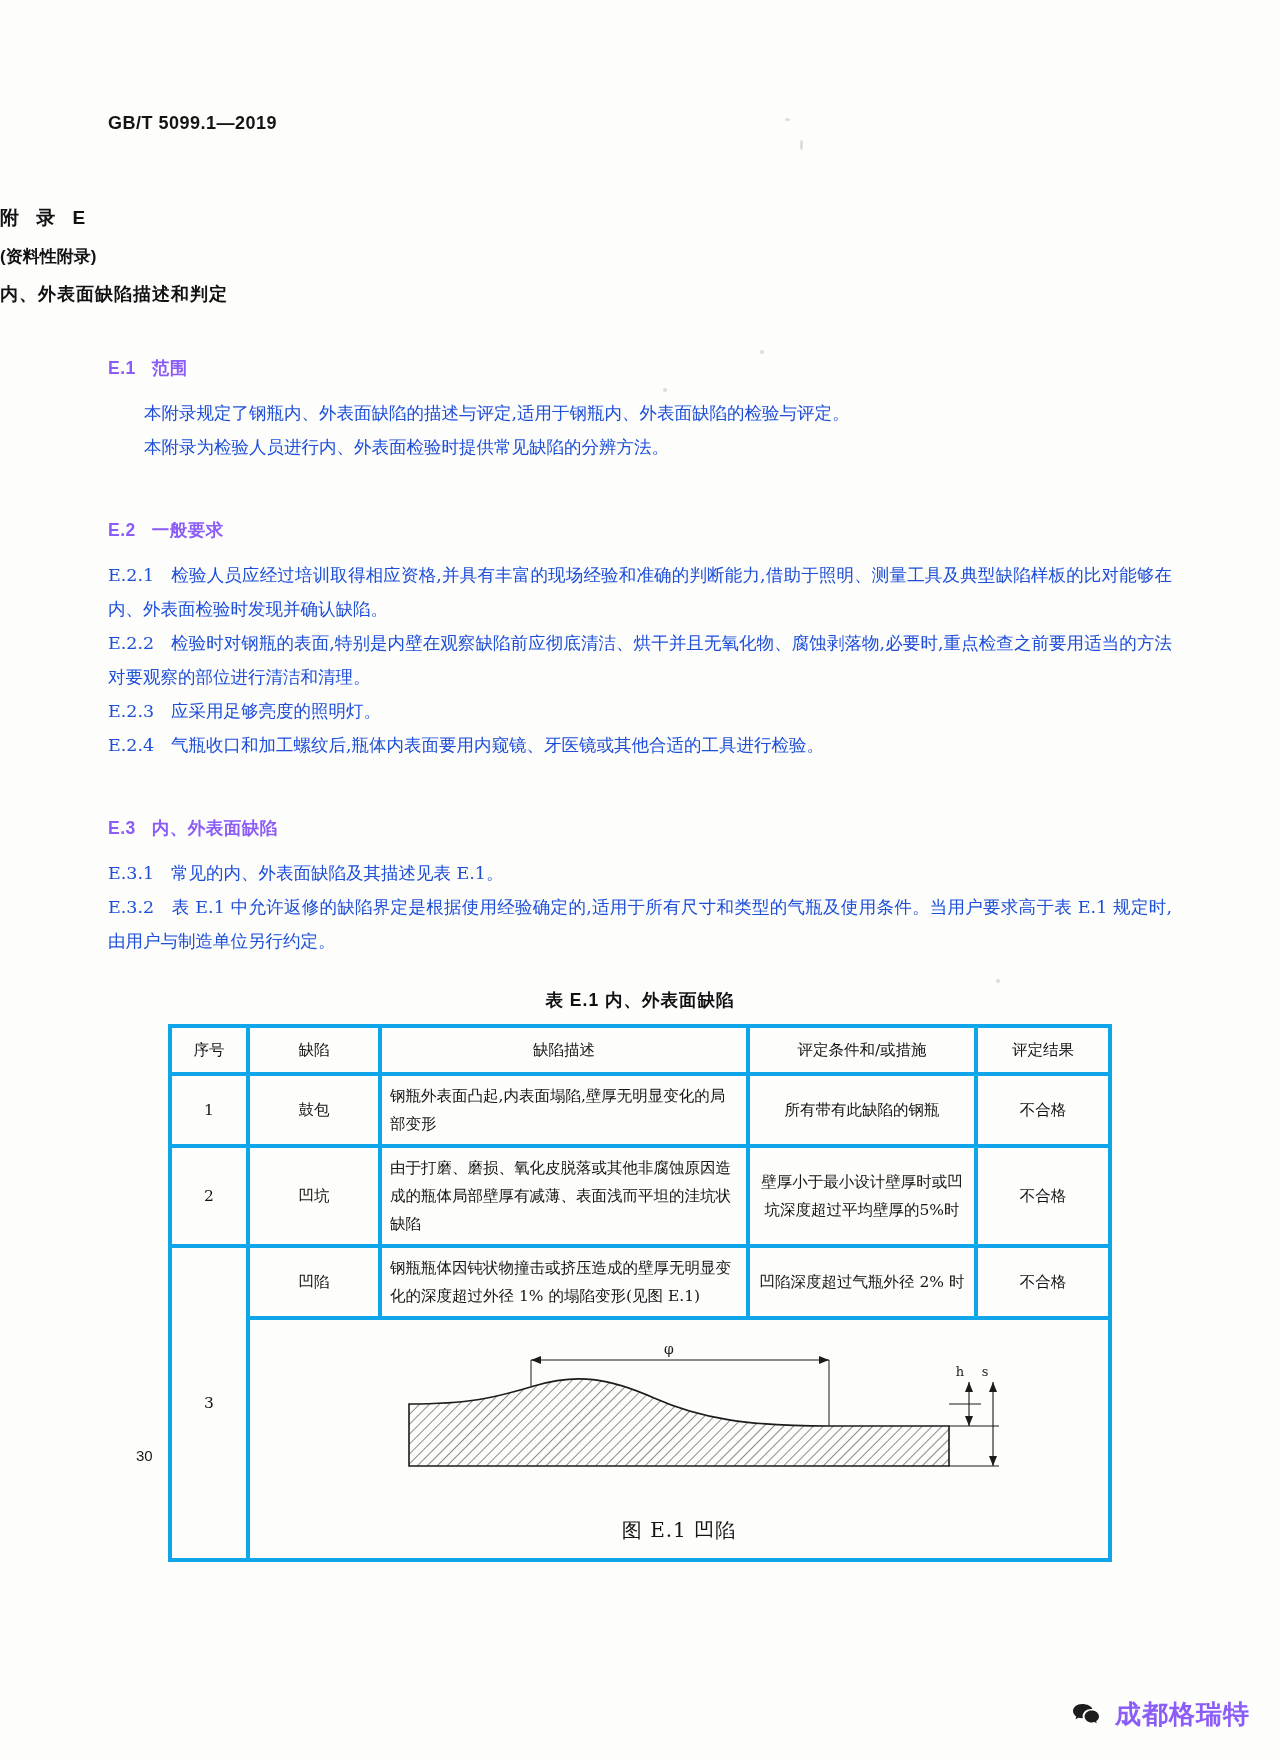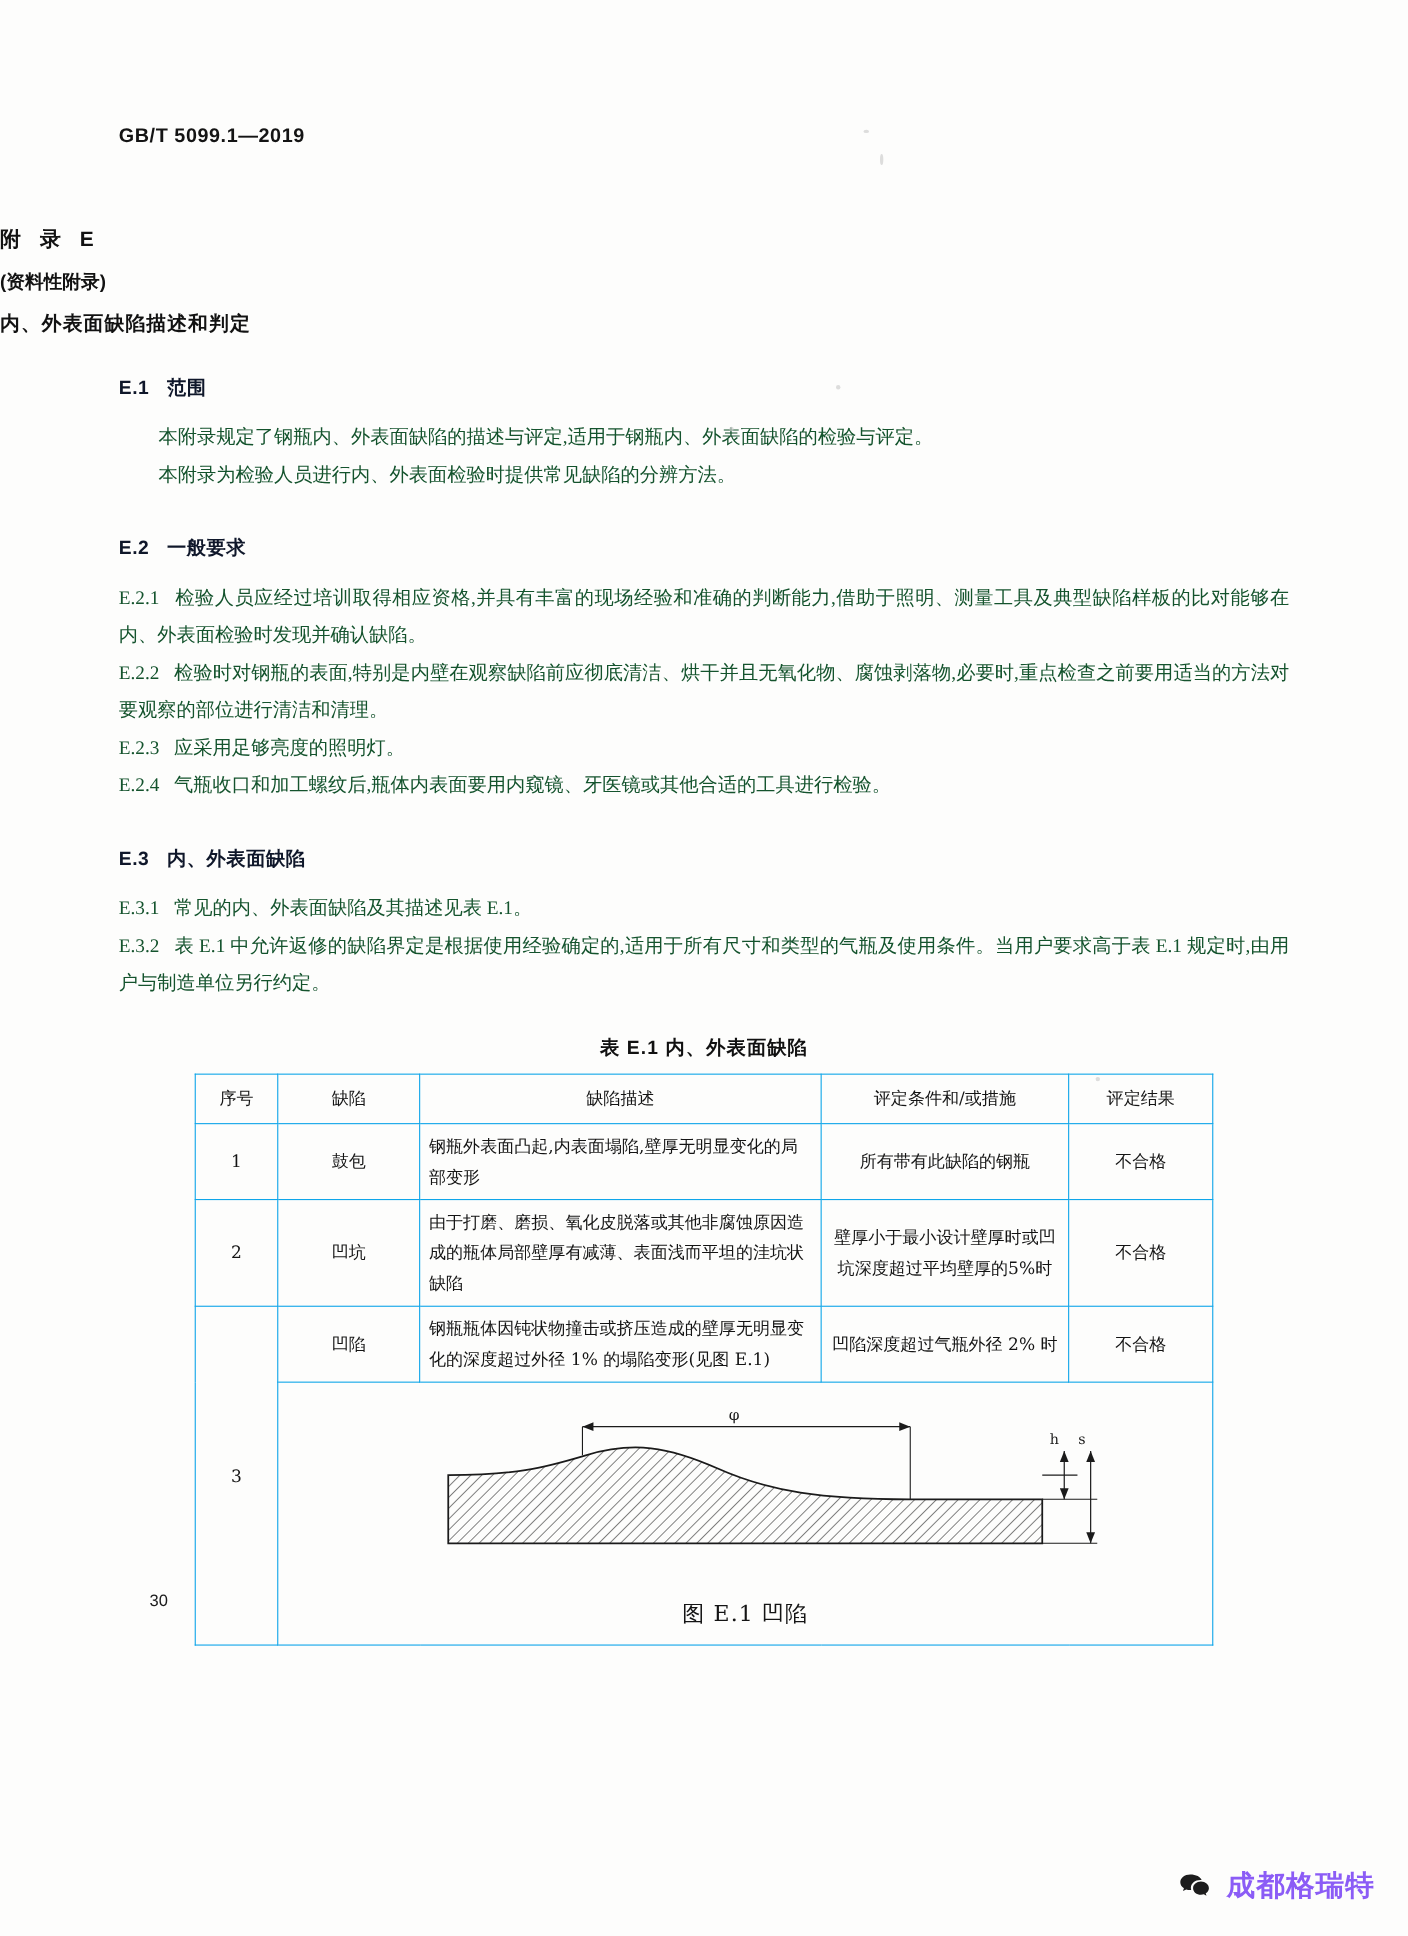--- a/index.html
+++ b/index.html
@@ -64,33 +64,32 @@
   .content {
     position: absolute;
     left: 108px;
     top: 340px;
     width: 1064px;
   }
   .sec-head {
     font-family: "Liberation Sans", sans-serif;
     font-size: 17.5px;
     font-weight: bold;
-    color: #0f172a;
-    margin: 0 0 16px 0;
+    color: #8b5cf6;
+    margin: 16px 0 16px 0;
     letter-spacing: 0.5px;
   }
   .sec-head .num { margin-right: 16px; }
   .para {
     font-size: 17.5px;
     line-height: 34px;
     text-align: justify;
     text-justify: inter-ideograph;
     margin: 0;
-    color: #14532d;
-    font-family: Liberation Serif, serif;
+    color: #1d4ed8;
   }
   .para.indent { text-indent: 36px; }
   .para .lbl {
     font-weight: normal;
   }
   .block-gap-lg { height: 38px; }
 
   
   .table-caption {
     text-align: center;
@@ -102,21 +101,21 @@
   }
 
   
   table.defects {
     border-collapse: collapse;
     width: 862px;
     margin: 0 auto;
     table-layout: fixed;
   }
   table.defects th, table.defects td {
-    border: 1px solid #0ea5e9;
+    border: 4px solid #0ea5e9;
     font-size: 15.5px;
     line-height: 28px;
     padding: 6px 8px;
     vertical-align: middle;
     color: #141414;
   }
   table.defects th {
     text-align: center;
     font-weight: normal;
     font-family: "DejaVu Serif", "Liberation Serif", serif;

